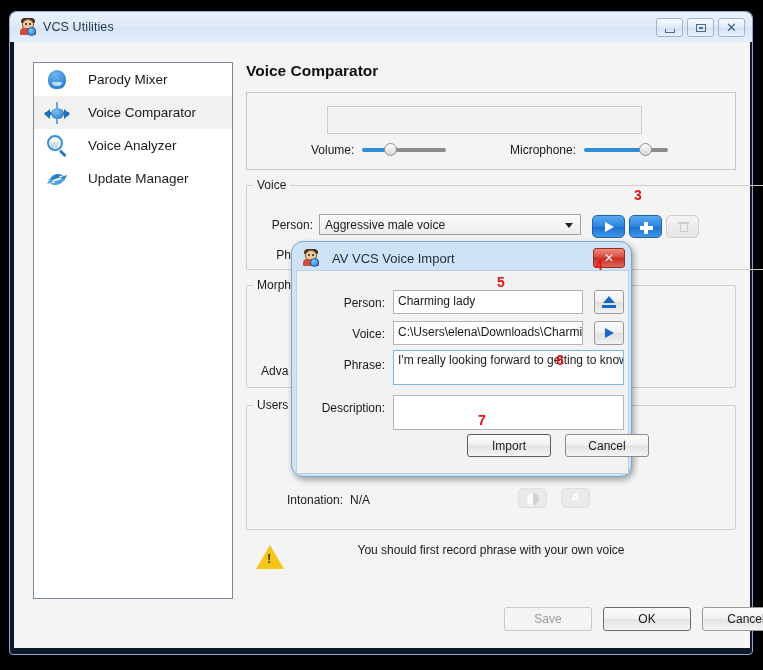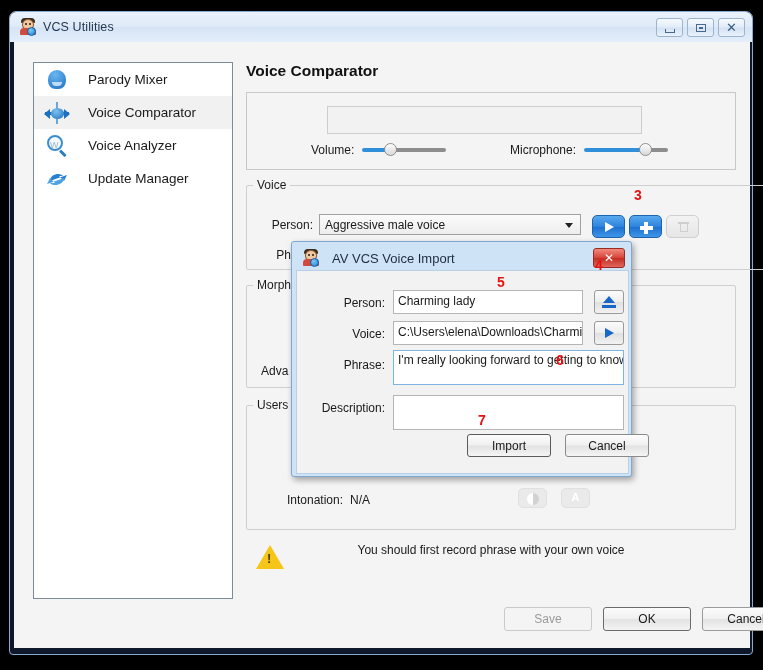--- a/index.html
+++ b/index.html
@@ -454,21 +454,21 @@
   .dlg-btn.disabled { color:#9a9a9a; border-color:#cacaca; background:#f4f4f4;}
   .dlg-btn.default { border-color:#6b6b6b; }
 
   
   #import-dialog {
     position: absolute;
     left: 281px; top: 229px;
     width: 341px; height: 236px;
     background: #cfe3f7;
     border: 1px solid #7fa7cf;
-    border-radius: 3px;
+    border-radius: 12px;
     box-sizing: border-box;
     padding: 4px;
     box-shadow: 2px 3px 6px rgba(0,0,0,0.35);
   }
   #dlg-titlebar {
     height: 24px;
     display:flex; align-items:center;
     padding-left: 6px;
     position: relative;
   }

